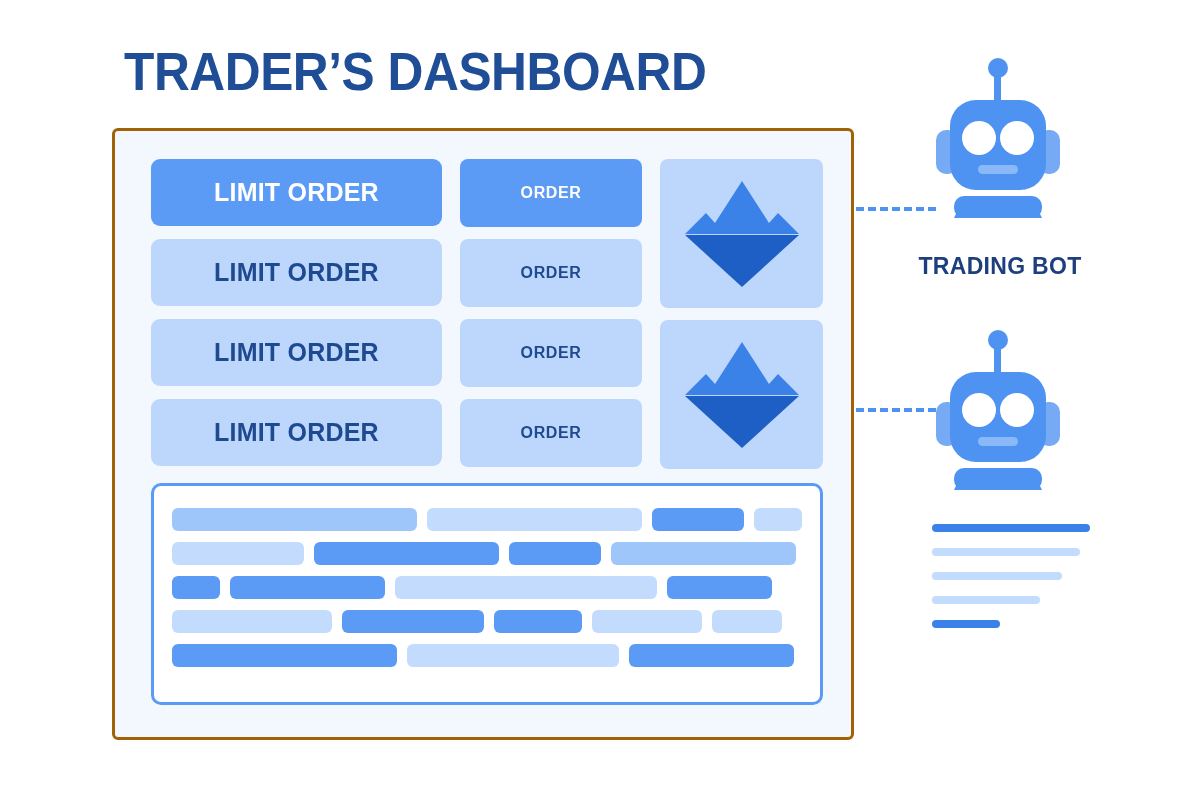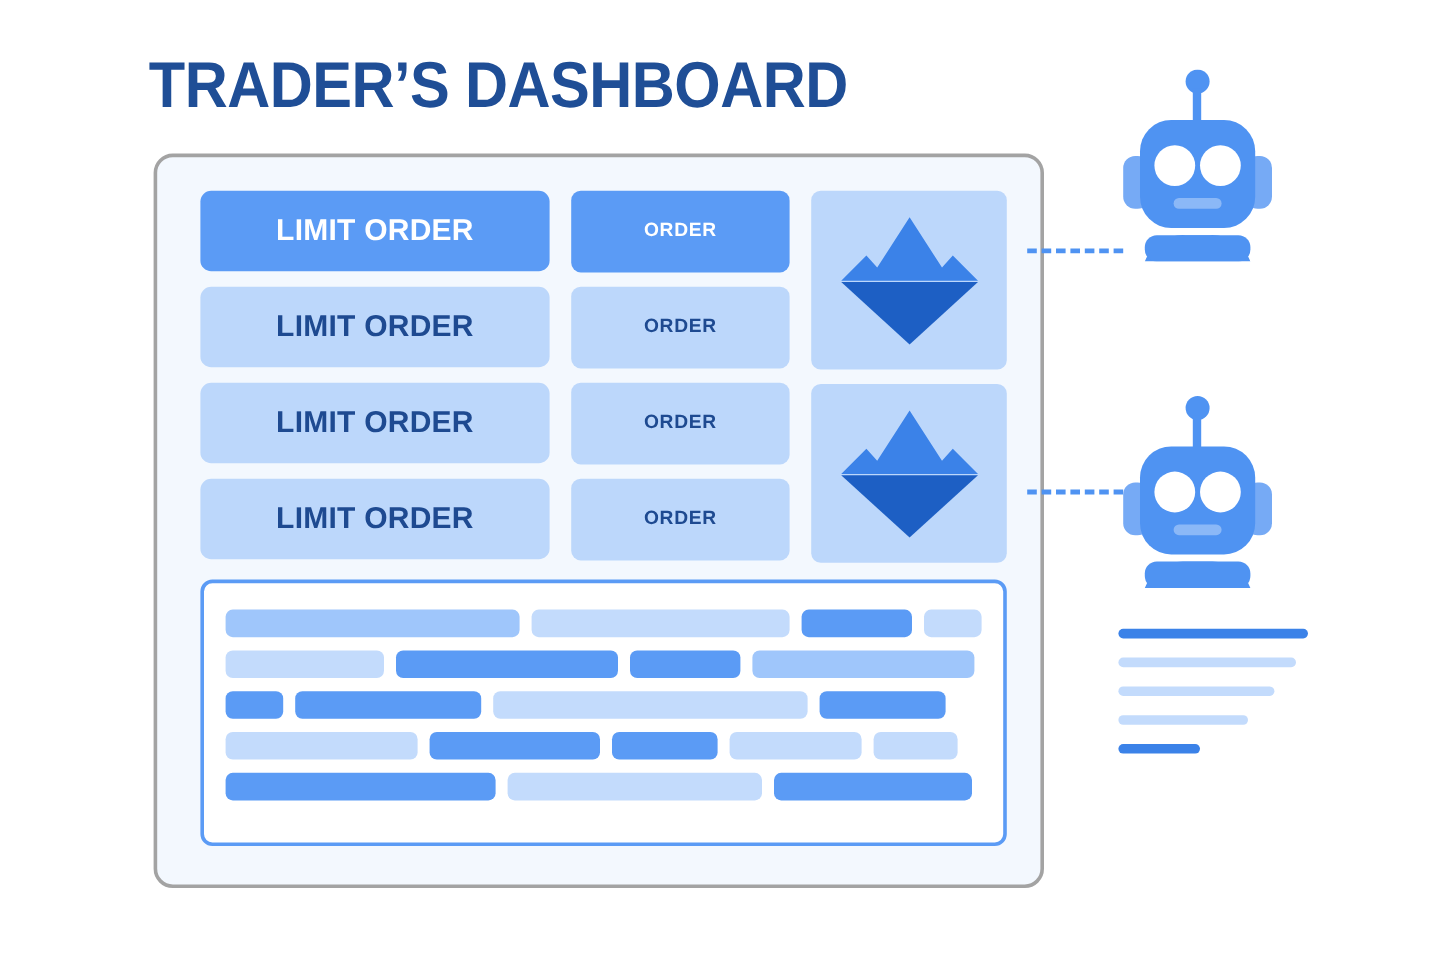--- a/index.html
+++ b/index.html
@@ -26,27 +26,27 @@
     color: #1f4e96;
     font-family: "Liberation Sans", sans-serif;
     transform: scaleX(0.92);
     transform-origin: left center;
     white-space: nowrap;
   }
 
   
   .dashboard-panel {
     position: absolute;
-    left: 128px;
+    left: 112px;
     top: 128px;
     width: 742px;
     height: 612px;
     box-sizing: border-box;
-    border: 3px solid #a3a3a3;
-    border-radius: 16px;
+    border: 3px solid #a16207;
+    border-radius: 6px;
     background: #f3f8fe;
   }
 
   .panel-grid {
     position: absolute;
     left: 36px;
     top: 28px;
     width: 672px;
     height: 310px;
     display: flex;
@@ -305,20 +305,21 @@
     <rect x="22" y="42" width="96" height="90" rx="26" fill="#4f93f2"></rect>
     <circle cx="51" cy="80" r="17" fill="#ffffff"></circle>
     <circle cx="89" cy="80" r="17" fill="#ffffff"></circle>
     <rect x="50" y="107" width="40" height="9" rx="4.5" fill="#8bb8f7"></rect>
     <path d="M26 160 a34 34 0 0 1 34 -22 h20 a34 34 0 0 1 34 22 Z" fill="#4f93f2"></path>
     <rect x="26" y="138" width="88" height="22" rx="10" fill="#4f93f2"></rect>
   </svg>
 </div>
 
 <div class="bot-caption">
+  <span>TRADING BOT</span>
 </div>
 
 <div class="side-lines">
   <div class="side-line solid" style="width: 158px;"></div>
   <div class="side-line" style="width: 148px;"></div>
   <div class="side-line" style="width: 130px;"></div>
   <div class="side-line" style="width: 108px;"></div>
   <div class="side-line solid" style="width: 68px;"></div>
 </div>
 

